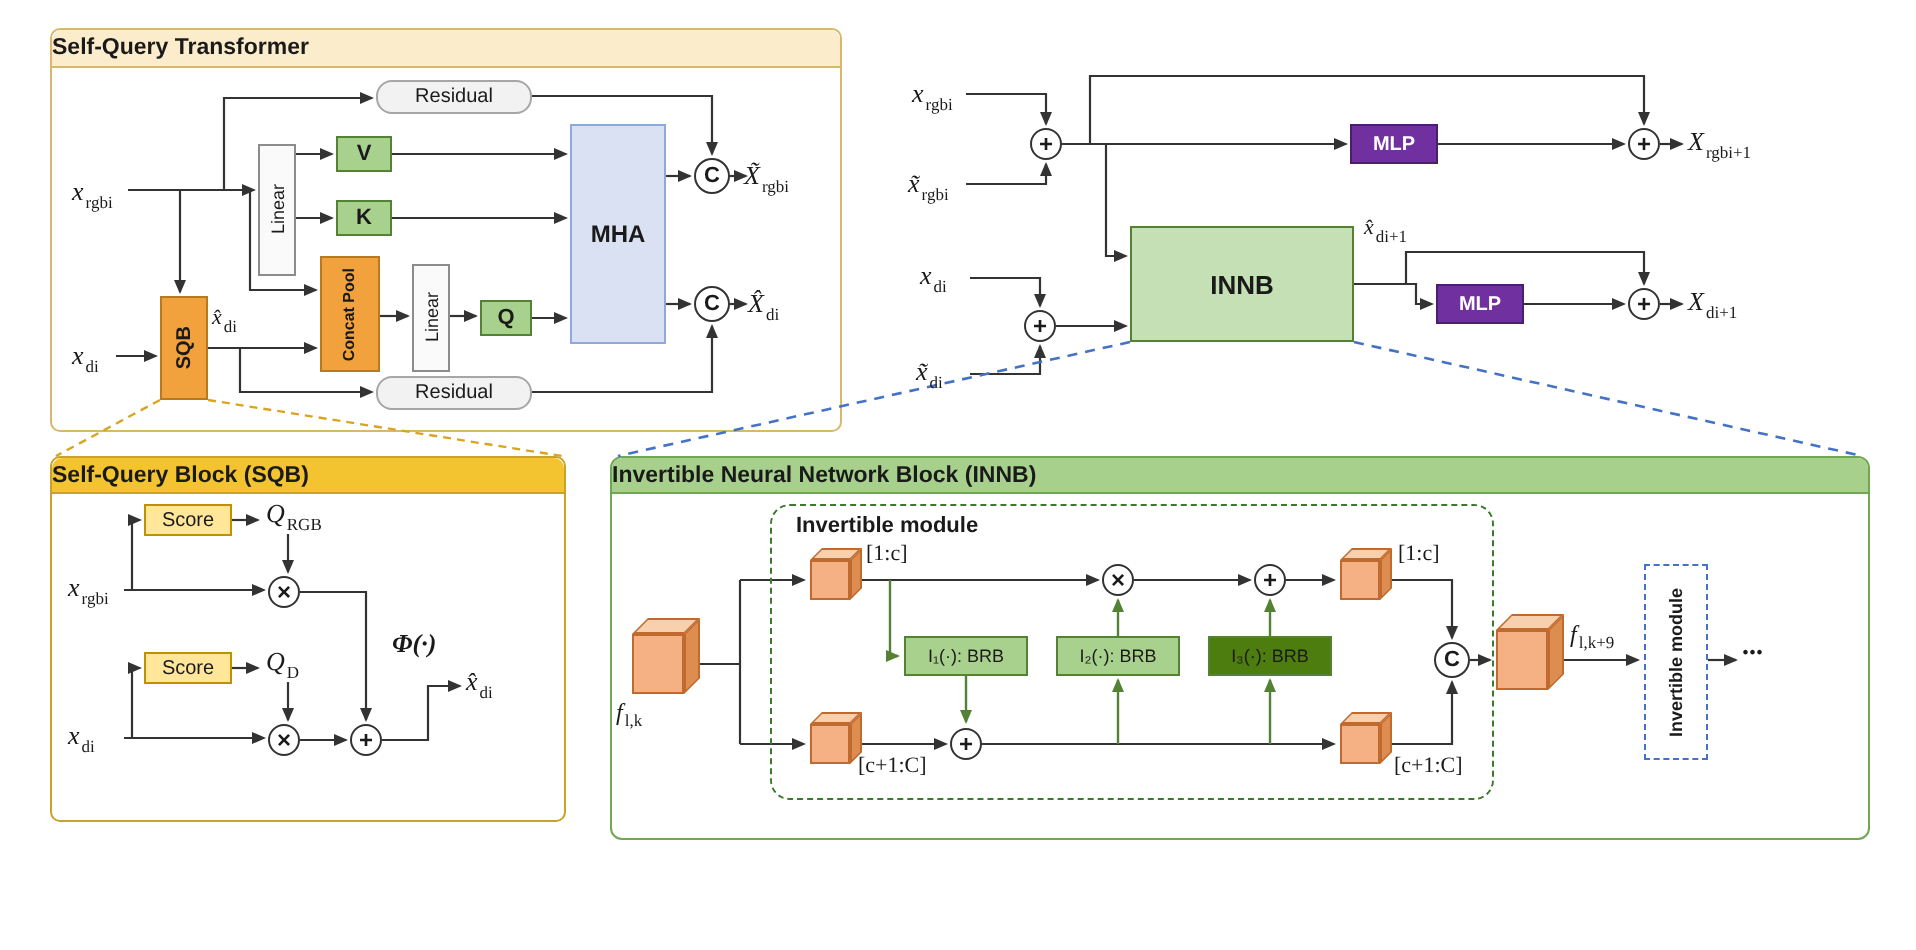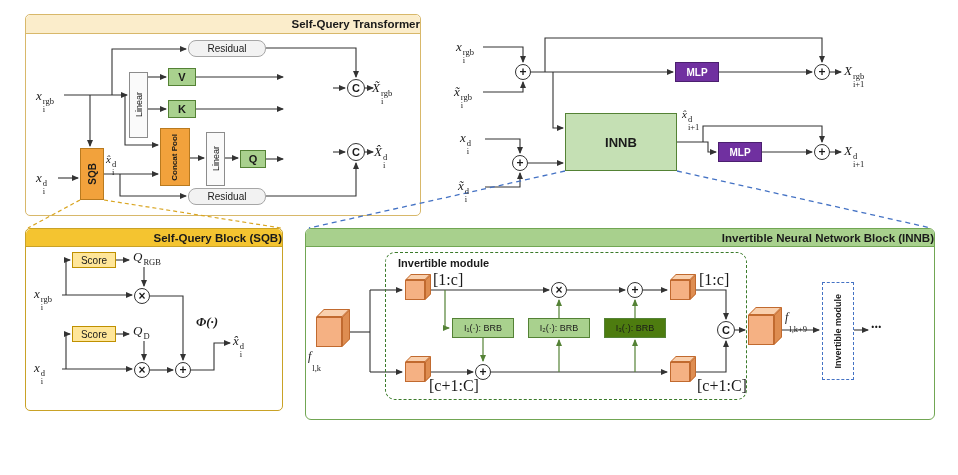--- a/index.html
+++ b/index.html
@@ -1,30 +1,30 @@
 <!DOCTYPE html>
 <html><head>
 <meta charset="utf-8">
 <style>
 *{margin:0;padding:0;box-sizing:border-box}
 html,body{background:#fff}
 body{font-family:"Liberation Sans",sans-serif;color:#1a1a1a}
 #canvas{position:relative;width:958px;height:475px;background:#fff;overflow:hidden}
 .panel{position:absolute;background:#fff;z-index:1}
-.phead{display:flex;align-items:center;justify-content:flex-end;font-weight:bold;font-size:11.5px;border-bottom:1px solid;border-radius:5px 5px 0 0}
+.phead{display:flex;align-items:center;justify-content:flex-start;font-weight:bold;font-size:11.5px;border-bottom:1px solid;border-radius:5px 5px 0 0}
 #wires{position:absolute;left:0;top:0;z-index:2;pointer-events:none}
 .box{position:absolute;display:flex;align-items:center;justify-content:center;z-index:3;text-align:center}
 .vbox>span{writing-mode:vertical-rl;transform:rotate(180deg);white-space:nowrap}
 .wrapv>span{white-space:normal;line-height:10px;max-height:52px}
 .op{position:absolute;width:16px;height:16px;border:1.3px solid #333;border-radius:50%;background:#fff;display:flex;align-items:center;justify-content:center;font-weight:bold;font-size:12px;line-height:1;z-index:4}
 .op.big{width:18px;height:18px;font-size:11px}
 .ml{position:absolute;font-family:"Liberation Serif",serif;font-size:13px;font-style:italic;z-index:4;white-space:nowrap}
-.mss{display:inline-flex;flex-direction:column;justify-content:space-between;vertical-align:-4px;margin-left:1px}
+.mss{display:inline-flex;justify-content:space-between;vertical-align:-4px;margin-left:1px}
 .msup,.msub{font-size:8.5px;line-height:8px;font-style:normal;font-family:"Liberation Serif",serif}
-.sl{position:absolute;font-family:"Liberation Serif",serif;font-size:16px;z-index:4;white-space:nowrap}
+.sl{position:absolute;font-family:"Liberation Serif",serif;font-size:11px;z-index:4;white-space:nowrap}
 .cube{position:absolute;z-index:3}
 .cube .cf{position:absolute;background:#F5B183;border:1px solid #C16A2F}
 .cube .ct{position:absolute;background:#F9D0AE;border:1px solid #C16A2F;transform:skewX(-45deg);transform-origin:left bottom}
 .cube .cs{position:absolute;background:#DE8D51;border:1px solid #C16A2F;transform:skewY(-45deg);transform-origin:left top}
 .dashbox{position:absolute;z-index:2;background:transparent}
 #caption{position:absolute;left:0;top:442px;width:958px;text-align:center;font-family:"Liberation Serif",serif;font-size:14.5px;z-index:4}
 </style>
 </head>
 <body>
 
@@ -162,20 +162,23 @@
     </div>
   <div class="box vbox wrapv" style="left:160px;top:128px;width:30px;height:58px;background:#F2A23C;border:1px solid #B97A1F;font-size:8px;font-weight:bold">
       <span>Concat Pool</span>
     </div>
   <div class="box vbox" style="left:206px;top:132px;width:19px;height:54px;background:#FAFAFA;border:1px solid #8C8C8C;font-size:9px">
       <span>Linear</span>
     </div>
   <div class="box" style="left:240px;top:150px;width:26px;height:18px;background:#A9D18E;border:1px solid #548235;font-size:11px;font-weight:bold">
       <span>Q</span>
     </div>
+  <div class="box" style="left:285px;top:62px;width:48px;height:110px;background:#D9E1F2;border:1px solid #8EA9DB;font-size:12px;font-weight:bold">
+      <span>MHA</span>
+    </div>
   <div class="box" style="left:188px;top:40px;width:78px;height:17px;background:#F2F2F2;border:1px solid #A6A6A6;border-radius:8px;font-size:10px">
       <span>Residual</span>
     </div>
   <div class="box" style="left:188px;top:188px;width:78px;height:17px;background:#F2F2F2;border:1px solid #A6A6A6;border-radius:8px;font-size:10px">
       <span>Residual</span>
     </div>
   <div class="op big" style="left:347px;top:79px">
       <span>C</span>
     </div>
   <div class="op big" style="left:347px;top:143px">

